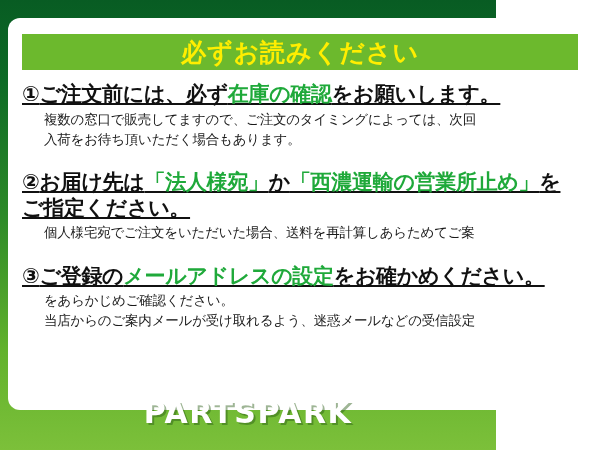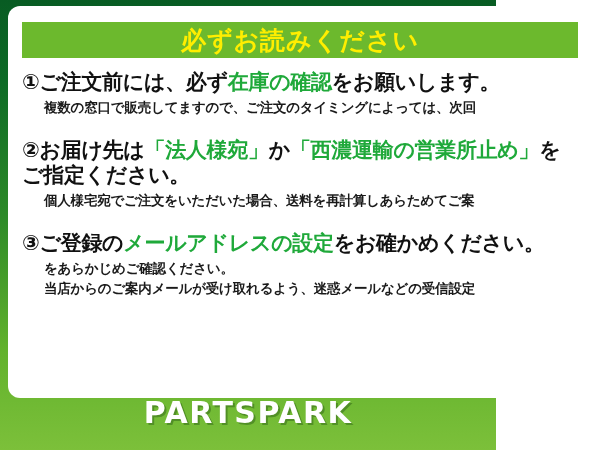--- a/index.html
+++ b/index.html
@@ -19,21 +19,21 @@
     position: relative;
     box-sizing: border-box;
     width: 496px;
     height: 450px;
     background: linear-gradient(to bottom,
                 #085c23 0%,
                 #0d6b26 18%,
                 #2d8a28 48%,
                 #62b22c 78%,
                 #7cc03a 100%);
-    padding: 6px 8px 0 8px;
+    padding: 18px 8px 0 8px;
   }
 
   
   .notice-panel {
     position: relative;
     box-sizing: border-box;
     width: 584px;
     height: 392px;
     background: #ffffff;
     border-radius: 12px;
@@ -69,28 +69,29 @@
   .notice-item { margin-top: 21px; }
   .notice-item.first { margin-top: 12px; }
 
   .item-heading {
     color: #111111;
     font-size: 21px;
     font-weight: bold;
     line-height: 1.22;
     letter-spacing: -0.3px;
     white-space: nowrap;
+    text-decoration: underline;
   }
   .item-heading.wrap { white-space: normal; }
   .item-heading .em { color: #1fa93a; }
 
   .item-body {
     color: #1a1a1a;
     font-size: 13.5px;
-    font-weight: bold;
+    font-weight: normal;
     line-height: 1.5;
     letter-spacing: -0.2px;
     padding-left: 22px;
     margin-top: 1px;
     white-space: nowrap;
   }
   .item-body .ln { display: block; }
 
   
   .notice-footer {
@@ -124,20 +125,21 @@
     </div>
 
     <ul class="notice-list">
 
       <li class="notice-item first">
         <div class="item-heading">
           <span>①</span><span>ご注文前には、必ず</span><span class="em">在庫の確認</span><span>をお願いします。</span>
         </div>
         <div class="item-body">
           <span class="ln">複数の窓口で販売してますので、ご注文のタイミングによっては、次回</span>
+          <span class="ln">入荷をお待ち頂いただく場合もあります。</span>
         </div>
       </li>
 
       <li class="notice-item">
         <div class="item-heading wrap">
           <span>②</span><span>お届け先は</span><span class="em">「法人様宛」</span><span>か</span><span class="em">「西濃運輸の営業所止め」</span><span>をご指定ください。</span>
         </div>
         <div class="item-body">
           <span class="ln">個人様宅宛でご注文をいただいた場合、送料を再計算しあらためてご案</span>
         </div>

